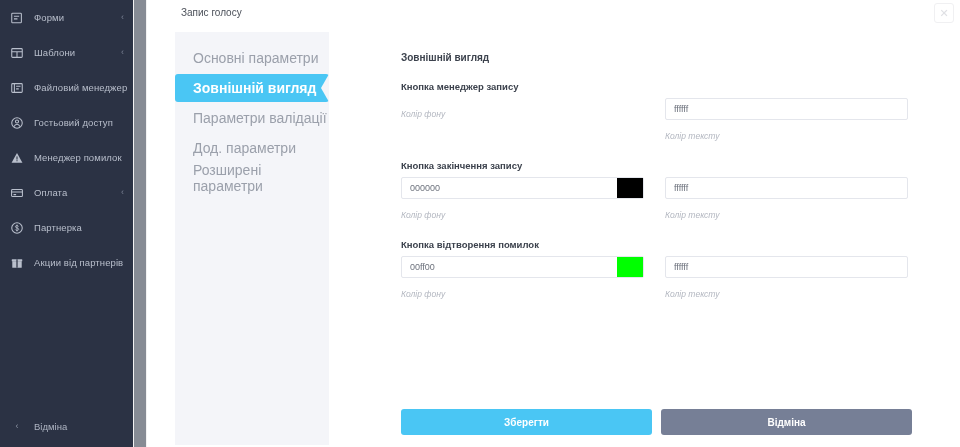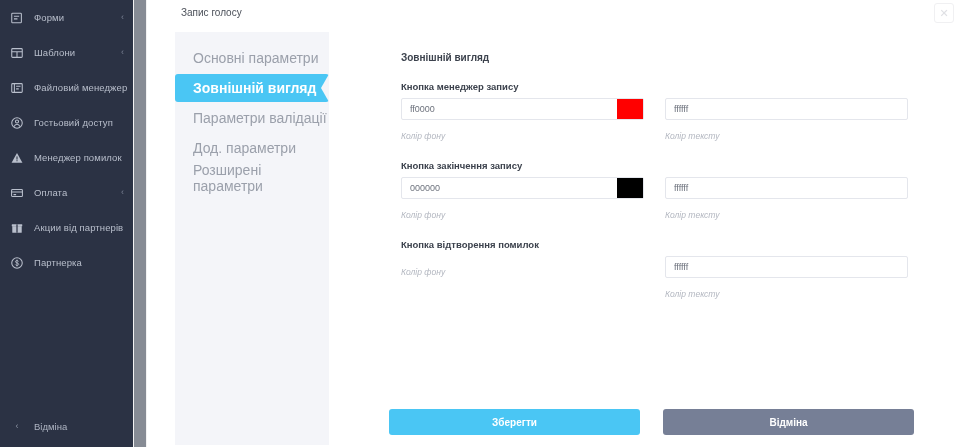--- a/index.html
+++ b/index.html
@@ -164,22 +164,22 @@
     width: 26px; height: 20px;
     cursor: pointer;
   }
   .hint {
     font-size: 8.5px; font-style: italic; color: #b3b7c0;
     margin-top: 11px;
   }
 
   
   .footer {
-    position: absolute; left: 60px; bottom: 12px;
-    display: flex; gap: 23px;
+    position: absolute; left: 72px; bottom: 12px;
+    display: flex; gap: 9px;
   }
   .btn {
     width: 251px; height: 26px;
     border: none; border-radius: 3px;
     color: #ffffff; font-size: 10px; font-weight: bold;
     font-family: "Liberation Sans", sans-serif;
     cursor: pointer;
   }
   .btn-save { background: #4ac6f4; }
   .btn-cancel { background: #767f96; }
@@ -255,38 +255,38 @@
             <rect x="1.8" y="4" width="12.4" height="8" rx="1"></rect>
               <path d="M1.8 6.8h12.4M4 9.8h3" stroke-width="1.3"></path>
           </svg>
         </span>
         <span class="nav-label">Оплата</span>
         <span class="nav-chev">‹</span>
       </div>
 
       <div class="nav-item">
         <span class="nav-icon">
+          <svg width="14" height="14" viewBox="0 0 16 16" fill="none" stroke="#b9bfcc" stroke-width="1.2">
+            <circle cx="8" cy="8" r="6"></circle>
+              <path d="M9.8 6.2c-.4-.7-1.1-1-1.9-1-1 0-1.7.5-1.7 1.3 0 1.9 3.7.9 3.7 2.9 0 .9-.8 1.4-1.9 1.4-.9 0-1.7-.4-2-1.1M8 4.1v7.8" stroke-width="1"></path>
+          </svg>
+        </span>
+        <span class="nav-label">Партнерка</span>
+        <span class="nav-chev"></span>
+      </div>
+
+      <div class="nav-item">
+        <span class="nav-icon">
           <svg width="14" height="14" viewBox="0 0 16 16" fill="#b9bfcc">
             <rect x="2.6" y="6" width="10.8" height="7.4" rx=".6"></rect>
               <rect x="2" y="3.8" width="12" height="2.4" rx=".5"></rect>
               <rect x="7.3" y="3.8" width="1.4" height="9.6" fill="#2b3244"></rect>
           </svg>
         </span>
         <span class="nav-label">Акции від партнерів</span>
-        <span class="nav-chev"></span>
-      </div>
-
-      <div class="nav-item">
-        <span class="nav-icon">
-          <svg width="14" height="14" viewBox="0 0 16 16" fill="none" stroke="#b9bfcc" stroke-width="1.2">
-            <circle cx="8" cy="8" r="6"></circle>
-              <path d="M9.8 6.2c-.4-.7-1.1-1-1.9-1-1 0-1.7.5-1.7 1.3 0 1.9 3.7.9 3.7 2.9 0 .9-.8 1.4-1.9 1.4-.9 0-1.7-.4-2-1.1M8 4.1v7.8" stroke-width="1"></path>
-          </svg>
-        </span>
-        <span class="nav-label">Партнерка</span>
         <span class="nav-chev"></span>
       </div>
 
     </nav>
 
     <div class="collapse-row">
       <span class="collapse-chev">‹</span>
       <span>Відміна</span>
     </div>
   </aside>
@@ -322,24 +322,20 @@
         </div>
       </div>
 
       <section class="form-area">
         <div class="section-title">Зовнішній вигляд</div>
 
         <div class="field-group">
           <div class="field-label">Кнопка менеджер запису</div>
           <div class="row">
             <div class="col">
-              <div class="input-wrap">
-                <input class="txt-input" value="ff0000" style="">
-                <div class="swatch" style="background: rgb(255, 0, 0);"></div>
-              </div>
               <div class="hint">Колір фону</div>
             </div>
             <div class="col">
               <div class="input-wrap">
                 <input class="txt-input" value="ffffff" style="">
               </div>
               <div class="hint">Колір тексту</div>
             </div>
           </div>
         </div>
@@ -360,20 +356,24 @@
               </div>
               <div class="hint">Колір тексту</div>
             </div>
           </div>
         </div>
 
         <div class="field-group">
           <div class="field-label">Кнопка відтворення помилок</div>
           <div class="row">
             <div class="col">
+              <div class="input-wrap">
+                <input class="txt-input" value="00ff00" style="">
+                <div class="swatch" style="background: rgb(0, 255, 0);"></div>
+              </div>
               <div class="hint">Колір фону</div>
             </div>
             <div class="col">
               <div class="input-wrap">
                 <input class="txt-input" value="ffffff" style="">
               </div>
               <div class="hint">Колір тексту</div>
             </div>
           </div>
         </div>

